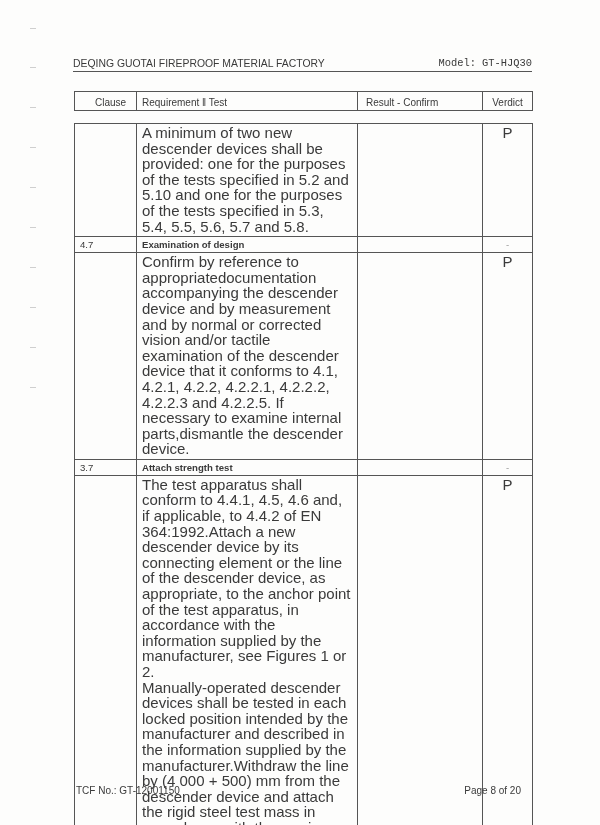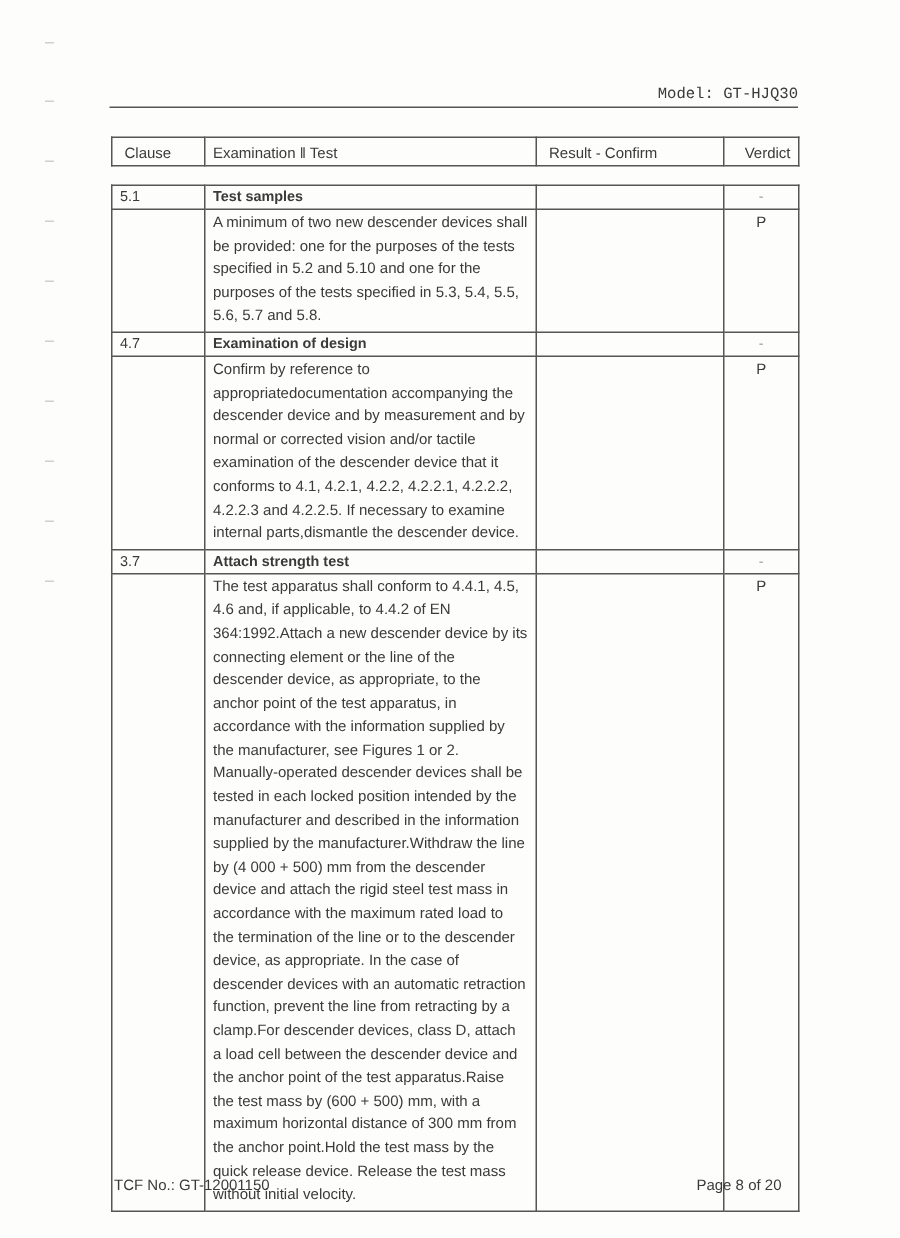--- a/index.html
+++ b/index.html
@@ -7,27 +7,27 @@
     width: 600px; height: 825px; background: #fdfdfc; position: relative; overflow: hidden;
     font-family: "Liberation Sans", sans-serif; color: #3a3a3a;
   }
   .page-header {
     position: absolute; left: 73px; top: 57px; width: 459px; height: 14px;
     border-bottom: 1px solid #555; font-size: 10.4px; line-height: 13px;
   }
   .page-header .company { position: absolute; left: 0; top: 0; }
   .page-header .model { position: absolute; right: 0; top: 0; font-family: Liberation Mono, monospace; }
   table { border-collapse: collapse; position: absolute; left: 74px; table-layout: fixed; }
-  td, th { border: 1px solid #555; padding: 0 5px; vertical-align: top; font-size: 10px; }
+  td, th { border: 1px solid #555; padding: 0 5px; vertical-align: top; font-size: 15px; }
   .col-clause { width: 62px; } .col-req { width: 221px; } .col-res { width: 125px; } .col-ver { width: 50px; }
   .head-table { top: 91px; }
   .head-table th { height: 16px; font-weight: normal; font-size: 10px; text-align: left; vertical-align: middle; padding-top: 2px; }
-  .head-table th.c1 { padding-left: 8px; }
+  .head-table th.c1 { padding-left: 20px; }
   .head-table th.c3 { padding-left: 8px; }
-  .head-table th.c4 { text-align: right; }
+  .head-table th.c4 { text-align: center; }
   .body-table { top: 123px; }
   .sec td { height: 15px; line-height: 15px; font-weight: bold; font-size: 9.6px; }
   .sec td.num { font-weight: normal; }
   .sec td.ver { text-align: center; font-weight: normal; color: #999; }
   .desc td { line-height: 15.6px; padding-top: 1px; padding-bottom: 2px; }
   .desc td.ver { text-align: center; }
   .desc td.req { white-space: normal; }
   .footer { position: absolute; top: 758px; font-size: 10px; margin-top: 27px; }
   .footer.left { left: 76px; }
   .footer.right { right: 79px; }
@@ -41,55 +41,50 @@
 <div class="scan-mark" style="top:107px"></div>
 <div class="scan-mark" style="top:147px"></div>
 <div class="scan-mark" style="top:187px"></div>
 <div class="scan-mark" style="top:227px"></div>
 <div class="scan-mark" style="top:267px"></div>
 <div class="scan-mark" style="top:307px"></div>
 <div class="scan-mark" style="top:347px"></div>
 <div class="scan-mark" style="top:387px"></div>
 
 <div class="page-header">
+  <span class="company">DEQING GUOTAI FIREPROOF MATERIAL FACTORY</span>
   <span class="model">Model: GT-HJQ30</span>
 </div>
 
 <table class="head-table">
   <colgroup>
       <col class="col-clause">
       <col class="col-req">
       <col class="col-res">
       <col class="col-ver">
     </colgroup>
   <tbody>
       <tr>
     <th class="c1">Clause</th>
-    <th class="c2">Examination ‖ Test</th>
+    <th class="c2">Requirement ‖ Test</th>
     <th class="c3">Result - Confirm</th>
     <th class="c4">Verdict</th>
   </tr>
 </tbody>
   </table>
 
 <table class="body-table">
   <colgroup>
       <col class="col-clause">
       <col class="col-req">
       <col class="col-res">
       <col class="col-ver">
     </colgroup>
 
   <tbody>
-      <tr class="sec">
-    <td class="num">5.1</td>
-    <td>Test samples</td>
-    <td></td>
-    <td class="ver">-</td>
-  </tr>
   <tr class="desc">
     <td></td>
     <td class="req">A minimum of two new descender devices shall be provided: one for the purposes of the tests specified in 5.2 and 5.10 and one for the purposes of the tests specified in 5.3, 5.4, 5.5, 5.6, 5.7 and 5.8.</td>
     <td></td>
     <td class="ver">P</td>
   </tr>
 
   <tr class="sec">
     <td class="num">4.7</td>
     <td>Examination of design</td>

